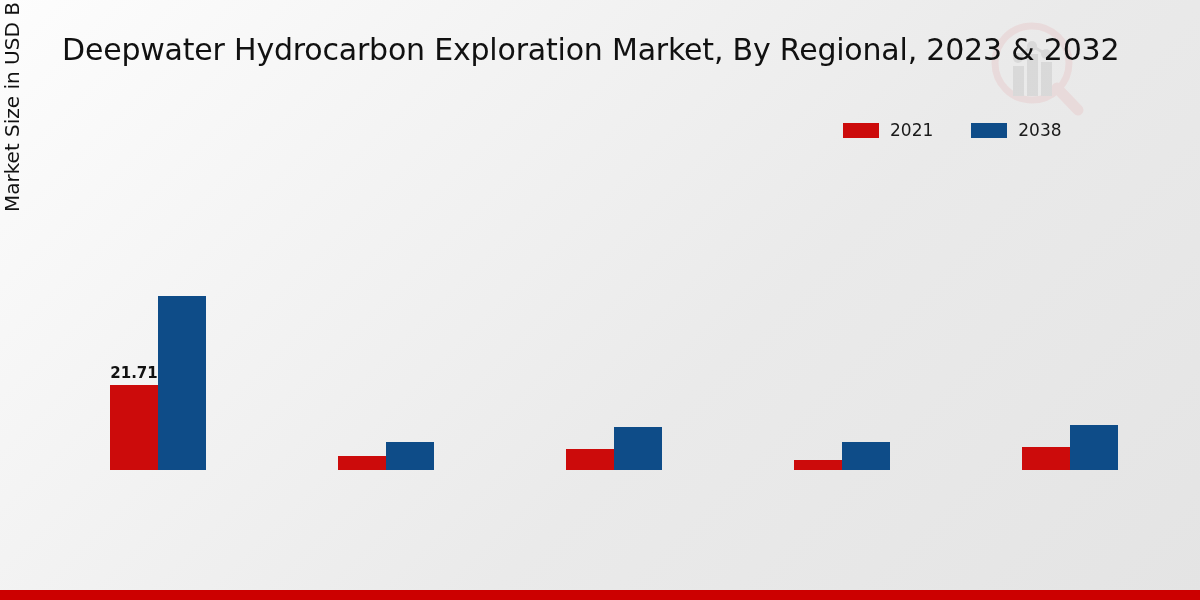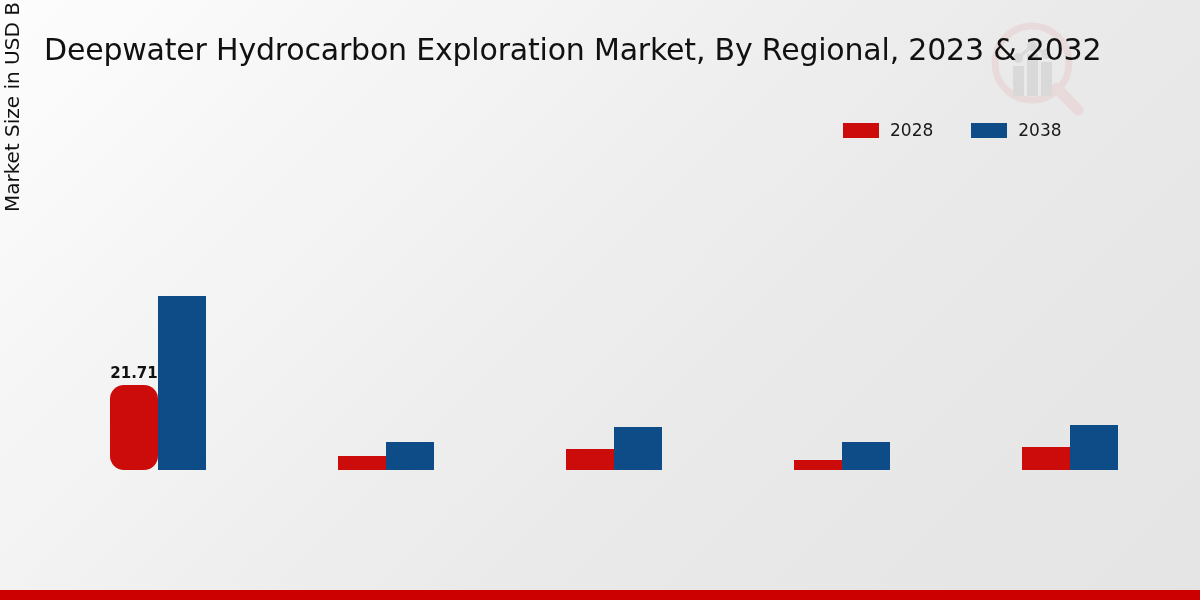--- a/index.html
+++ b/index.html
@@ -30,21 +30,21 @@
     top: 18px;
     width: 105px;
     height: 105px;
     opacity: 0.5;
     pointer-events: none;
   }
 
   
   .chart-title {
     position: absolute;
-    left: 44px;
+    left: 62px;
     top: 32px;
     font-size: 30px;
     font-weight: 400;
     color: #111111;
     letter-spacing: -0.2px;
     white-space: nowrap;
   }
 
   
   .legend {
@@ -153,36 +153,36 @@
       <line x1="33" y1="40" x2="47" y2="28" stroke="#c9c9c9" stroke-width="3"></line>
       <line x1="47" y1="28" x2="61" y2="36" stroke="#c9c9c9" stroke-width="3"></line>
     </svg>
   </div>
 
   <div class="chart-title">Deepwater Hydrocarbon Exploration Market, By Regional, 2023 &amp; 2032</div>
 
   <div class="legend">
     <div class="legend-item">
       <span class="legend-swatch" style="background:#CC0B0B;"></span>
-      <span class="legend-label">2028</span>
+      <span class="legend-label">2021</span>
     </div>
     <div class="legend-item">
       <span class="legend-swatch" style="background:#0E4C88;"></span>
       <span class="legend-label">2038</span>
     </div>
   </div>
 
   <div class="y-axis-title">
     <span class="y-axis-title-inner">Market Size in USD Billion</span>
   </div>
 
   <div class="plot">
 
     <div class="bar-group" style="left:70px; width:96px;">
-      <div class="bar series-0" style="height:85px; background:#CC0B0B;border-radius:14px;">
+      <div class="bar series-0" style="height:85px; background:#CC0B0B;">
         <span class="bar-value">21.71</span>
       </div>
       <div class="bar series-1" style="height:174px; background:#0E4C88;"></div>
     </div>
 
     <div class="bar-group" style="left:298px; width:96px;">
       <div class="bar series-0" style="height:14px; background:#CC0B0B;">
         <span class="bar-value"></span>
       </div>
       <div class="bar series-1" style="height:28px; background:#0E4C88;"></div>

